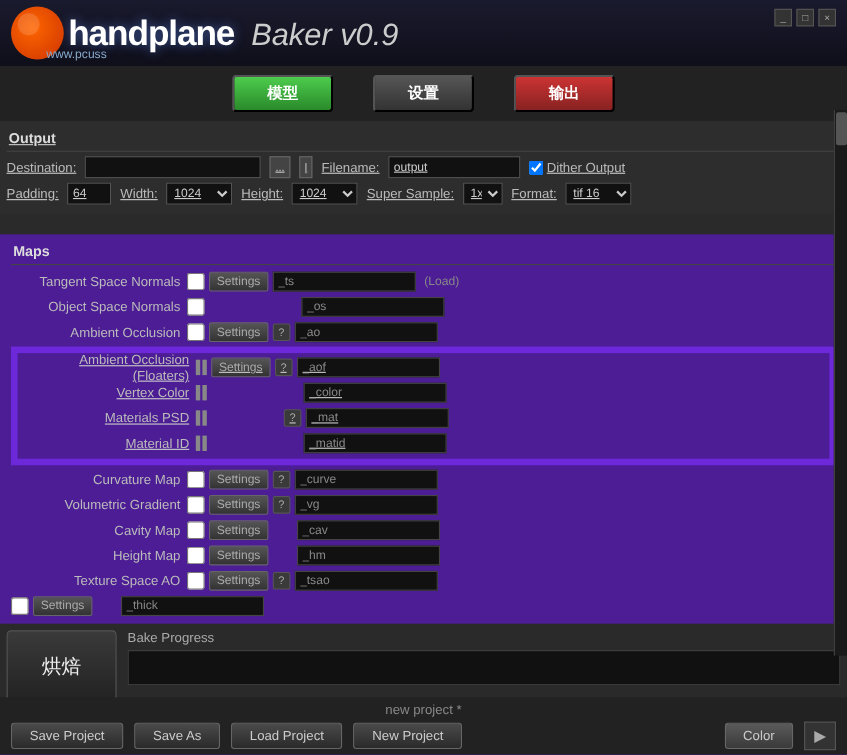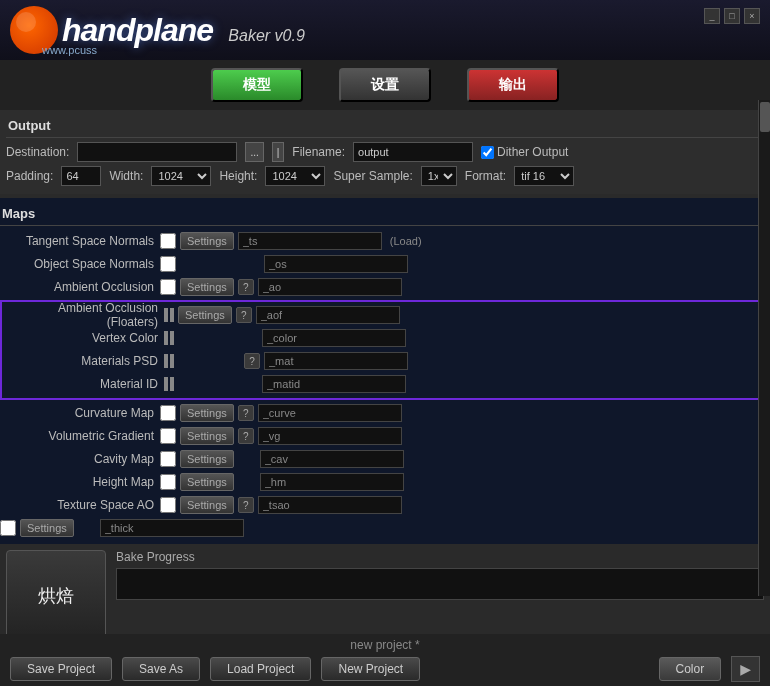--- a/index.html
+++ b/index.html
@@ -46,32 +46,31 @@
       border-radius: 50%;
       background: rgba(255,255,255,0.15);
       top: 6px; left: 6px;
     }
     .logo-text {
       font-size: 32px;
       font-weight: bold;
       color: #fff;
       letter-spacing: -1px;
       text-shadow: 0 0 10px rgba(100,150,255,0.5);
-      font-style: italic;
     }
     .logo-subtitle {
       font-size: 11px;
       color: #88aacc;
       position: absolute;
       bottom: 4px;
       left: 42px;
       text-align: center;
     }
     .baker-version {
-      font-size: 16px;
+      font-size: 28px;
       color: #ccc;
       margin-left: 12px;
       font-style: italic;
       text-align: right;
     }
     .window-controls {
       position: absolute;
       right: 10px;
       top: 8px;
       display: flex;
@@ -117,20 +116,21 @@
       font-weight: bold;
       padding: 4px 2px;
       border-bottom: 1px solid #444;
       margin-bottom: 4px;
     }
 
     
     .output-section {
       background: #2d2d2d;
       padding: 4px 6px;
+      text-decoration: underline;
     }
     .output-row {
       display: flex;
       align-items: center;
       gap: 8px;
       margin-bottom: 4px;
     }
     .label { color: #bbb; font-size: 12px; white-space: nowrap; }
     .text-input {
       background: #111;
@@ -162,23 +162,23 @@
     .checkbox-label {
       display: flex;
       align-items: center;
       gap: 3px;
       font-size: 12px;
       color: #bbb;
     }
 
     
     .maps-section {
-      background: #0f172a;
-      padding: 4px 0;
-      margin-top: 4px;
+      background: #4c1d95;
+      padding: 4px 10px;
+      margin-top: 19px;
     }
     .map-row {
       display: flex;
       align-items: center;
       height: 22px;
       margin-bottom: 1px;
     }
     .map-name {
       width: 160px;
       text-align: right;
@@ -216,59 +216,60 @@
       align-items: center;
       justify-content: center;
     }
     .map-suffix {
       background: #111;
       border: 1px solid #444;
       color: #888;
       padding: 1px 4px;
       font-size: 11px;
       height: 18px;
-      width: 144px;
+      width: 130px;
     }
     .map-note {
       margin-left: 8px;
       color: #888;
       font-size: 11px;
     }
     .double-bar {
       display: flex;
       gap: 2px;
       margin-right: 4px;
     }
     .bar {
       width: 4px;
       height: 14px;
       background: #555;
     }
     .bar.active { background: #888; }
 
     
     .group-box {
-      border: 2px solid #6d28d9;
+      border: 6px solid #6d28d9;
       padding: 2px;
       margin: 2px 0;
+      text-decoration: underline;
     }
 
     
     .bottom-section {
       display: flex;
       gap: 10px;
       margin: 6px 6px 0;
       align-items: flex-start;
     }
     .bake-btn {
       background: linear-gradient(to bottom, #3a3a3a, #222);
       border: 1px solid #555;
       color: #eee;
       font-size: 18px;
-      padding: 33px 24px;
+      padding: 20px 24px;
       cursor: pointer;
       border-radius: 4px;
       min-width: 100px;
       text-align: center;
     }
     .progress-section {
       flex: 1;
     }
     .progress-label {
       font-size: 12px;

